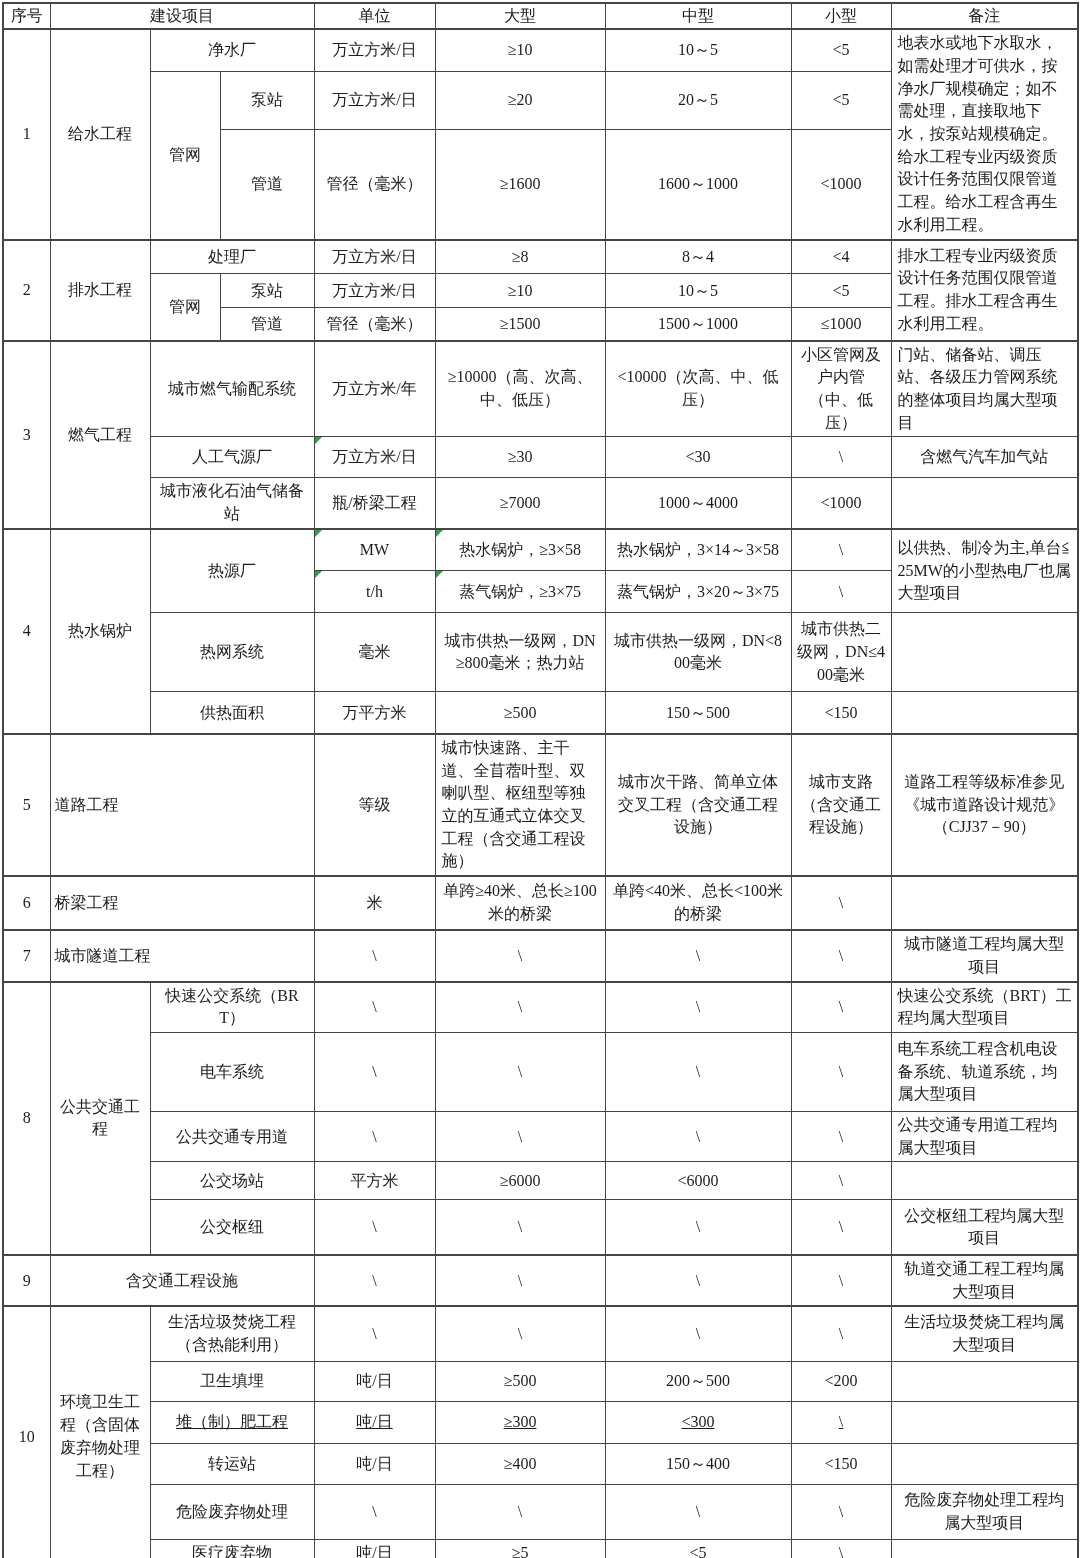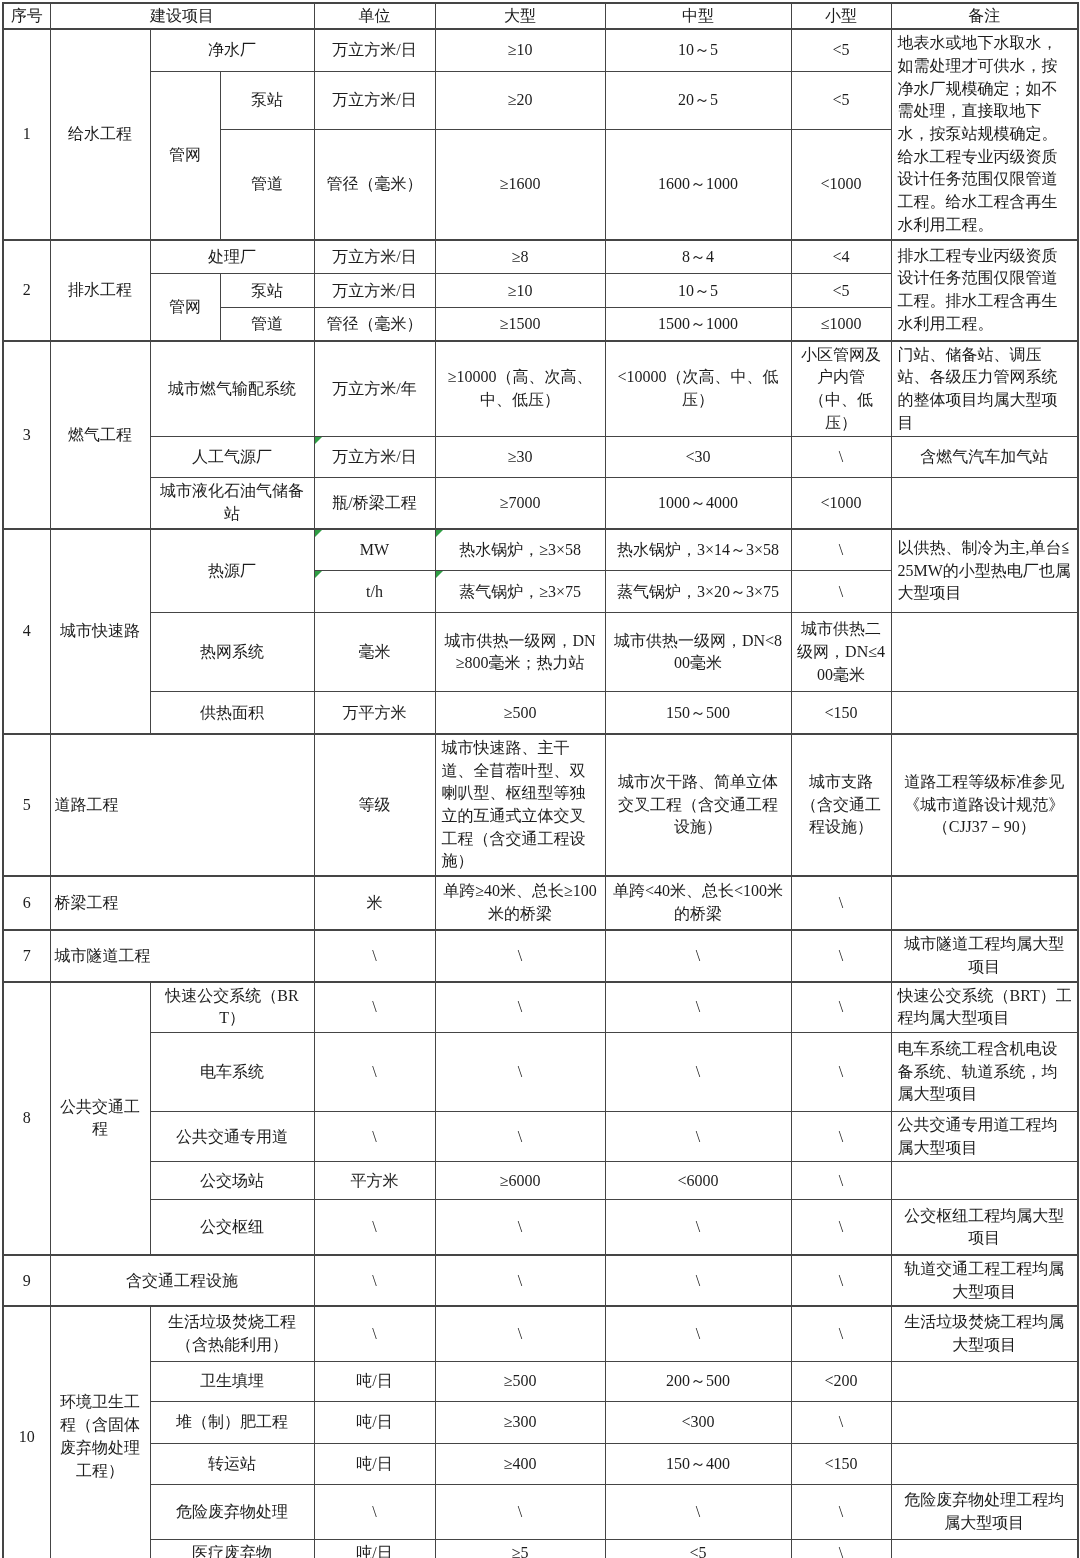--- a/index.html
+++ b/index.html
@@ -142,21 +142,21 @@
         <tr style="height: 42px;">
           <td colspan="2" class="n">城市液化石油气储备站</td>
           <td>瓶/桥梁工程</td>
           <td>≥7000</td>
           <td>1000～4000</td>
           <td>&lt;1000</td>
           <td></td>
         </tr>
         <tr class="g" style="height: 42px;">
           <td rowspan="4">4</td>
-          <td rowspan="4">城市快速路</td>
+          <td rowspan="4">热水锅炉</td>
           <td colspan="2" rowspan="2">热源厂</td>
           <td class="f">MW</td>
           <td class="f">热水锅炉，≥3×58</td>
           <td>热水锅炉，3×14～3×58</td>
           <td>\</td>
           <td rowspan="2" class="n l">以供热、制冷为主,单台≦25MW的小型热电厂也属大型项目</td>
         </tr>
         <tr style="height: 42px;">
           <td class="f">t/h</td>
           <td class="f">蒸气锅炉，≥3×75</td>
@@ -268,21 +268,21 @@
           <td class="n">生活垃圾焚烧工程均属大型项目</td>
         </tr>
         <tr style="height: 40px; padding-left: 37px;">
           <td colspan="2">卫生填埋</td>
           <td>吨/日</td>
           <td>≥500</td>
           <td>200～500</td>
           <td>&lt;200</td>
           <td></td>
         </tr>
-        <tr style="height: 42px;">
+        <tr style="height: 42px; text-decoration: underline;">
           <td colspan="2">堆（制）肥工程</td>
           <td>吨/日</td>
           <td>≥300</td>
           <td>&lt;300</td>
           <td>\</td>
           <td></td>
         </tr>
         <tr style="height: 41px;">
           <td colspan="2">转运站</td>
           <td>吨/日</td>

